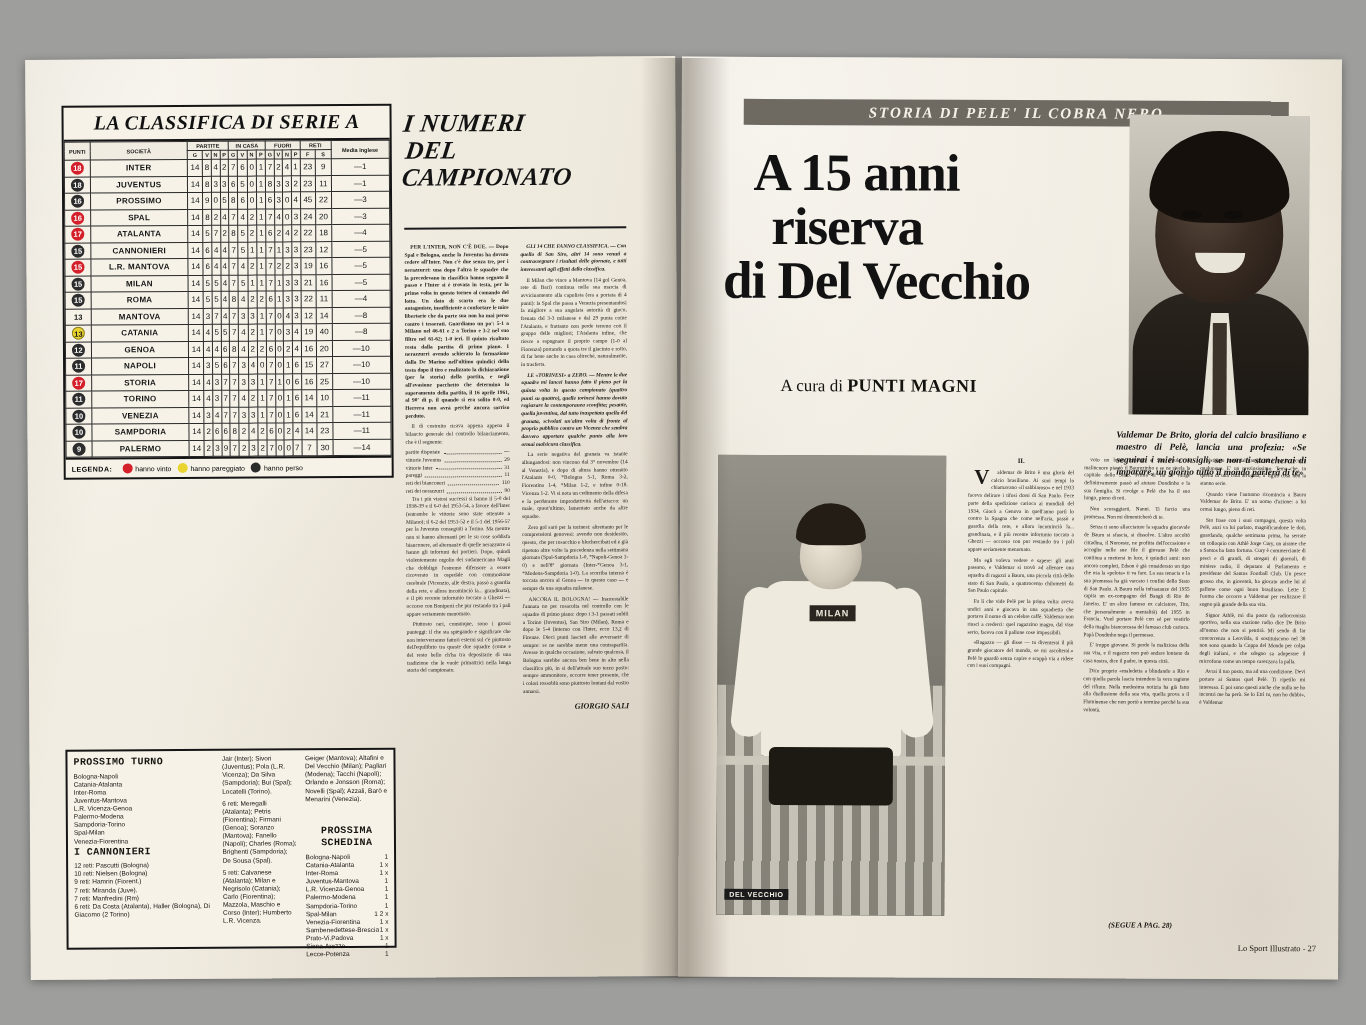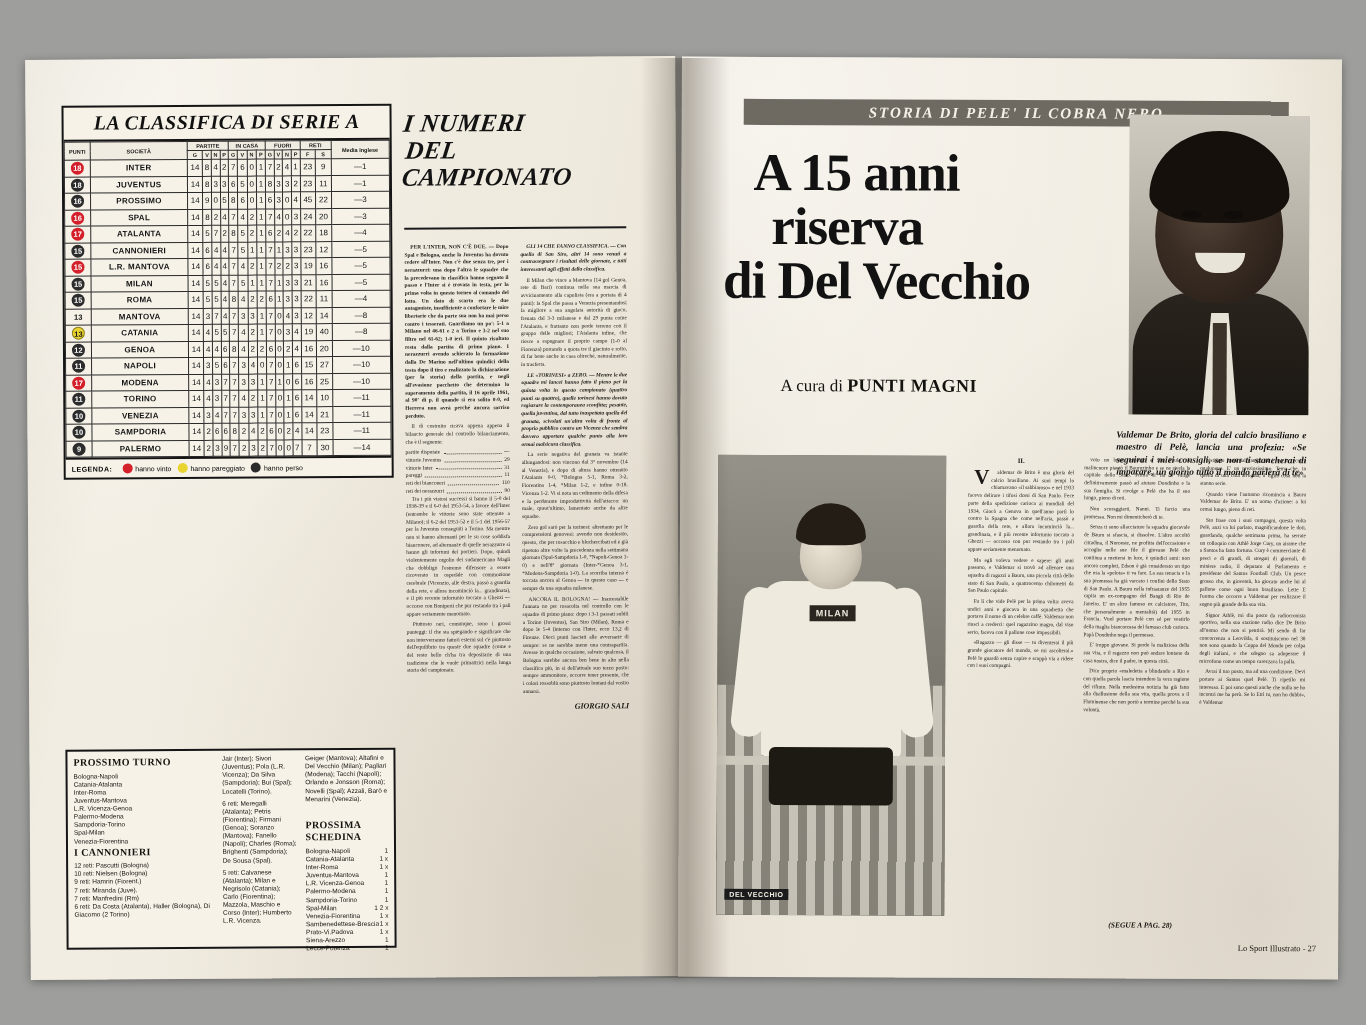--- a/index.html
+++ b/index.html
@@ -82,21 +82,21 @@
   .legend .lab { font-weight:bold; letter-spacing:.5px; margin-right:4px; }
   .legend .li { display:flex; align-items:center; gap:3px; }
   .legend .sw { width:10px; height:10px; border-radius:50%; display:inline-block;}
 
   
   #prossimo-box {
     position:absolute; left:36px; top:690px; width:330px; height:200px;
     border:2px solid #151515; background:#f6f2e8; padding:4px 6px;
     font-size:6.5px; line-height:1.25; font-family:"Liberation Sans", sans-serif; color:#16140f;
   }
-  #prossimo-box h3 { margin:1px 0 3px 0; font-size:10px; letter-spacing:.4px; font-family:Liberation Serif, serif; }
+  #prossimo-box h3 { margin:1px 0 3px 0; font-size:10px; letter-spacing:.4px; font-family:Liberation Mono, monospace; }
 
   
   #numeri-head {
     position:absolute; left:378px; top:52px; width:222px; height:120px;
     border-bottom:2px solid #1a1a1a;
   }
   #numeri-head .hl {
     font-family:"Liberation Serif", serif; font-weight:bold; font-style:italic;
     font-size:25px; line-height:1.08; color:#131313; letter-spacing:.5px;
     transform:skewX(-8deg);
@@ -520,21 +520,21 @@
               <td>7</td>
               <td>0</td>
               <td>1</td>
               <td>6</td>
               <td>15</td>
               <td>27</td>
               <td>—10</td>
             </tr>
             <tr>
               <td class="pts"><span class="dot red">17</span></td>
-              <td class="team">MODENA</td>
+              <td class="team">STORIA</td>
               <td>14</td>
               <td>4</td>
               <td>3</td>
               <td>7</td>
               <td>7</td>
               <td>3</td>
               <td>3</td>
               <td>1</td>
               <td>7</td>
               <td>1</td>
@@ -718,21 +718,21 @@
               <div>6 reti: Da Costa (Atalanta), Haller (Bologna), Di Giacomo (2 Torino)</div>
             </div>
         </div>
         <div style="width:80px;">
           <div>Jair (Inter); Sivori (Juventus); Pola (L.R. Vicenza); Da Silva (Sampdoria); Bui (Spal); Locatelli (Torino).</div>
           <div style="margin-top:4px;">6 reti: Meregalli (Atalanta); Petris (Fiorentina); Firmani (Genoa); Soranzo (Mantova); Fanello (Napoli); Charles (Roma); Brighenti (Sampdoria); De Sousa (Spal).</div>
           <div style="margin-top:4px;">5 reti: Calvanese (Atalanta); Milan e Negrisolo (Catania); Carlo (Fiorentina); Mazzola, Maschio e Corso (Inter); Humberto L.R. Vicenza.</div>
         </div>
         <div style="width:88px;">
           <div>Geiger (Mantova); Altafini e Del Vecchio (Milan); Pagliari (Modena); Tacchi (Napoli); Orlando e Jonsson (Roma); Novelli (Spal); Azzali, Barò e Menarini (Venezia).</div>
-          <h3 style="margin-top:16px;">PROSSIMA SCHEDINA</h3>
+          <h3 style="margin-top:22px;text-align:center;">PROSSIMA SCHEDINA</h3>
           <div id="schedina-list">
               <div style="display: flex; justify-content: space-between;">
                 <span>Bologna-Napoli</span>
                 <span>1</span>
               </div>
               <div style="display: flex; justify-content: space-between;">
                 <span>Catania-Atalanta</span>
                 <span>1 x</span>
               </div>
               <div style="display: flex; justify-content: space-between;">

